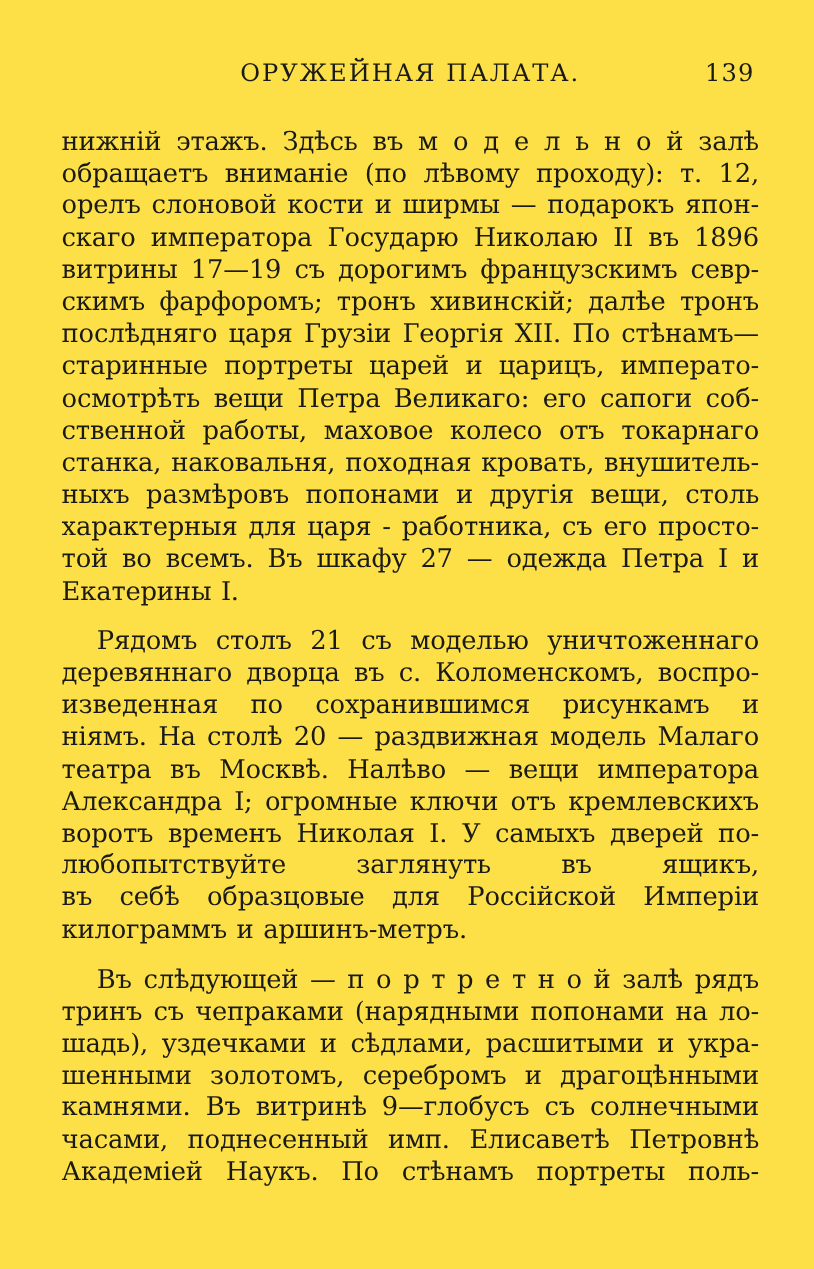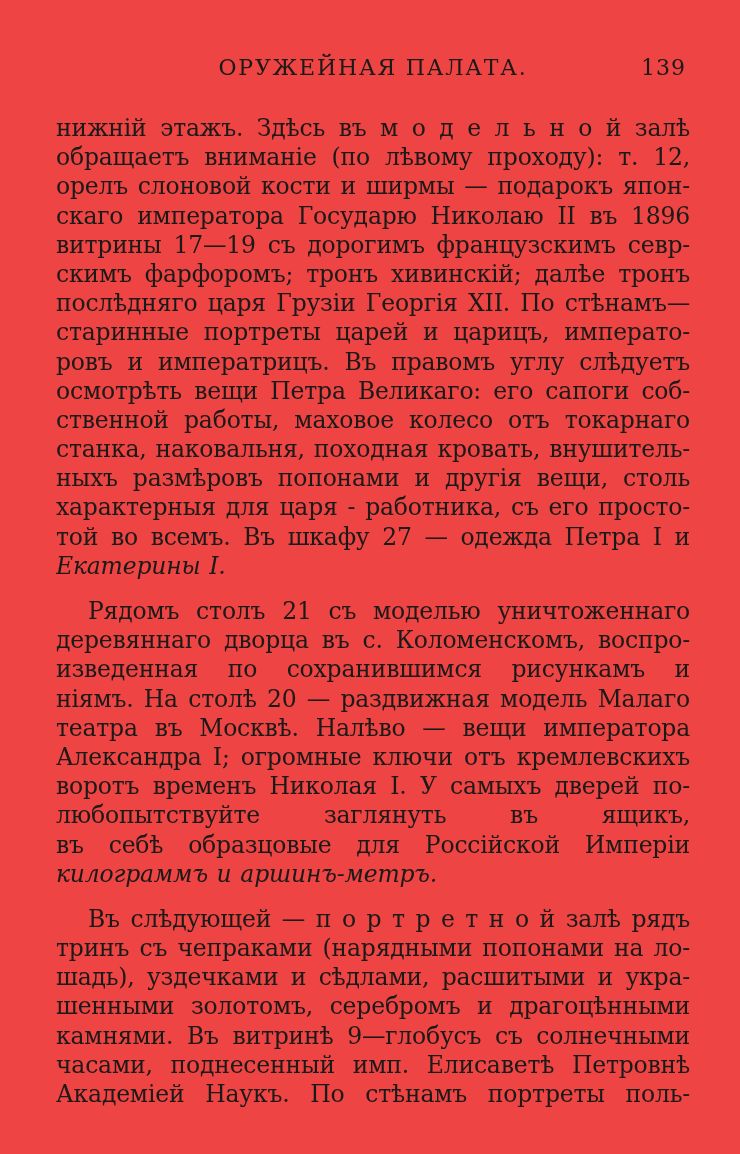--- a/index.html
+++ b/index.html
@@ -9,21 +9,21 @@
   }
   body {
     width: 740px;
     height: 1154px;
     background: #ffffff;
   }
   .page {
     position: relative;
     width: 740px;
     height: 1154px;
-    background: #ef4444;
+    background: #fde047;
     font-family: "DejaVu Serif", serif;
     color: #1a1a18;
     overflow: hidden;
   }
   .header-row {
     position: absolute;
     top: 55px;
     left: 40px;
     width: 666px;
     height: 28px;
@@ -62,21 +62,20 @@
     overflow: hidden;
     letter-spacing: -0.2px;
     word-spacing: 1.5px;
     text-align: justify;
     text-align-last: justify;
     white-space: normal;
   }
   .line.no-just {
     text-align: center;
     text-align-last: left;
-    font-style: italic;
   }
   .line.indent {
     text-indent: 32px;
   }
 </style>
 </head>
 <body>
 
 <div class="page">
   <div class="header-row">
@@ -86,21 +85,20 @@
   <div class="page-body">
       <div class="paragraph">
         <div class="line">нижній этажъ. Здѣсь въ м о д е л ь н о й залѣ</div>
         <div class="line">обращаетъ вниманіе (по лѣвому проходу): т. 12,</div>
         <div class="line">орелъ слоновой кости и ширмы — подарокъ япон-</div>
         <div class="line">скаго императора Государю Николаю II въ 1896 г.;</div>
         <div class="line">витрины 17—19 съ дорогимъ французскимъ севр-</div>
         <div class="line">скимъ фарфоромъ; тронъ хивинскій; далѣе тронъ</div>
         <div class="line">послѣдняго царя Грузіи Георгія XII. По стѣнамъ—</div>
         <div class="line">старинные портреты царей и царицъ, императо-</div>
-        <div class="line">ровъ и императрицъ. Въ правомъ углу слѣдуетъ</div>
         <div class="line">осмотрѣть вещи Петра Великаго: его сапоги соб-</div>
         <div class="line">ственной работы, маховое колесо отъ токарнаго</div>
         <div class="line">станка, наковальня, походная кровать, внушитель-</div>
         <div class="line">ныхъ размѣровъ попонами и другія вещи, столь</div>
         <div class="line">характерныя для царя - работника, съ его просто-</div>
         <div class="line">той во всемъ. Въ шкафу 27 — одежда Петра I и</div>
         <div class="line no-just">Екатерины I.</div>
       </div>
       <div class="paragraph">
         <div class="line indent">Рядомъ столъ 21 съ моделью уничтоженнаго</div>

